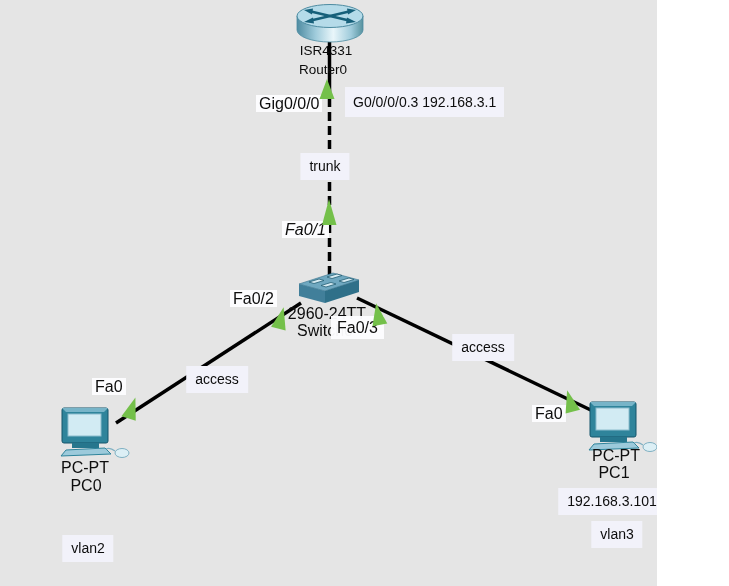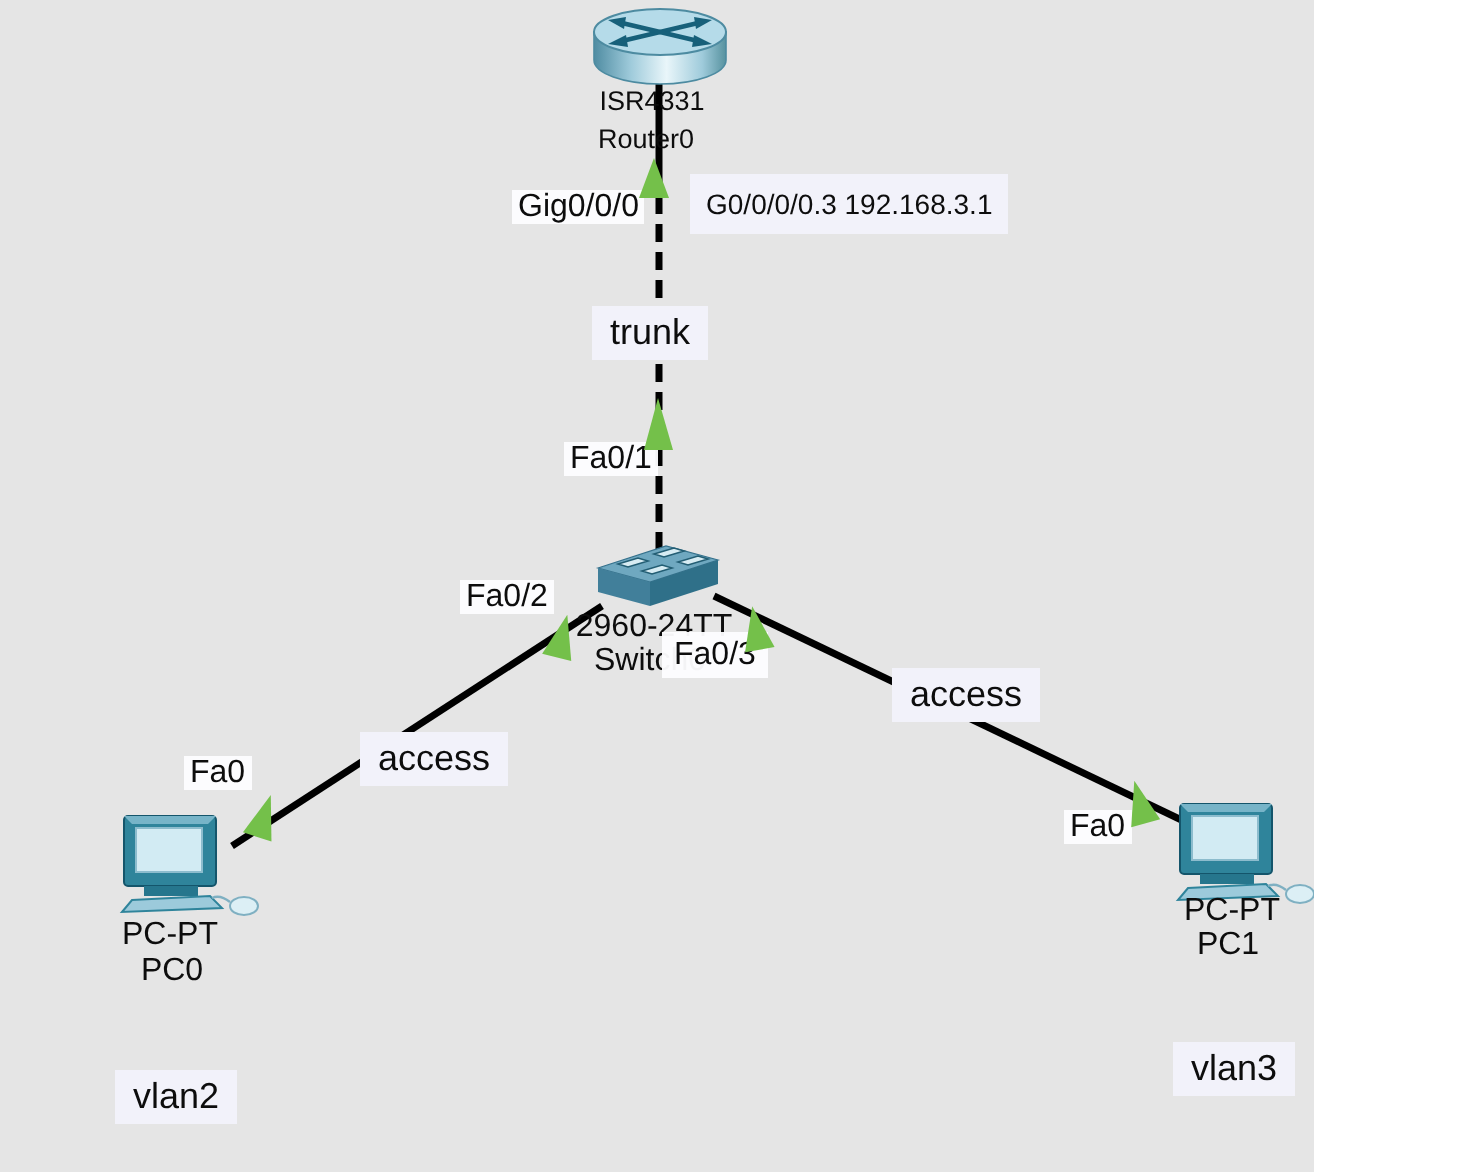--- a/index.html
+++ b/index.html
@@ -14,21 +14,21 @@
   svg.layer{position:absolute;left:0;top:0;}
   .links-layer{z-index:1;}
   .arrows-layer{z-index:4;pointer-events:none;}
   .device{position:absolute;z-index:2;}
   .lbl{
     position:absolute;z-index:2;font-size:16px;line-height:15px;
     white-space:nowrap;color:var(--text);
   }
   .centered{transform:translateX(-50%);}
   .note{
-    z-index:3;background:var(--note-bg);padding:5px 9px;font-size:18px;line-height:17px;
+    z-index:3;background:var(--note-bg);padding:5px 9px;font-size:14px;line-height:17px;
   }
   .portlbl{
     z-index:3;background:rgba(253,253,255,0.96);padding:1px 3px;
   }
   .annotation{
     z-index:3;background:var(--note-bg);padding:5px 8px;font-size:14px;line-height:20px;
   }
 </style>
 </head>
 <body>
@@ -112,32 +112,33 @@
   <div class="lbl centered" style="left:327px;top:306px;">2960-24TT</div>
   <div class="lbl centered" style="left:325px;top:323px;">Switch0</div>
 
   <div class="lbl centered" style="left:85px;top:460px;">PC-PT</div>
   <div class="lbl centered" style="left:86px;top:478px;">PC0</div>
 
   <div class="lbl centered" style="left:616px;top:448px;">PC-PT</div>
   <div class="lbl centered" style="left:614px;top:465px;">PC1</div>
 
   <div class="lbl portlbl" style="left:256px;top:95px;">Gig0/0/0</div>
-  <div class="lbl portlbl" style="left:282px;top:221px;">Fa0/1</div>
+  <div class="lbl portlbl" style="left:282px;top:221px;font-style:italic;">Fa0/1</div>
   <div class="lbl portlbl" style="left:230px;top:290px;">Fa0/2</div>
   <div class="lbl portlbl" style="left:331px;top:316px;padding:4px 6px;">Fa0/3</div>
   <div class="lbl portlbl" style="left:92px;top:378px;">Fa0</div>
   <div class="lbl portlbl" style="left:532px;top:405px;">Fa0</div>
 
   <div class="lbl note centered" style="left:325px;top:153px;">trunk</div>
   <div class="lbl note centered" style="left:217px;top:366px;">access</div>
   <div class="lbl note centered" style="left:483px;top:334px;">access</div>
 
   <div class="lbl note centered" style="left:88px;top:535px;">vlan2</div>
 
+  <div class="lbl note centered" style="left:612px;top:488px;">192.168.3.101</div>
   <div class="lbl note centered" style="left:617px;top:521px;">vlan3</div>
 
   <div class="lbl annotation" style="left:345px;top:87px;">
     <div>G0/0/0/0.3 192.168.3.1</div>
   </div>
 
   <svg class="layer arrows-layer" width="729" height="586">
     <polygon points="327,79 319.5,99 334.5,99" fill="#74c04a"></polygon>
     <polygon points="329,199 322,225 336.5,225" fill="#74c04a"></polygon>
     <g transform="rotate(14 281 318)">

